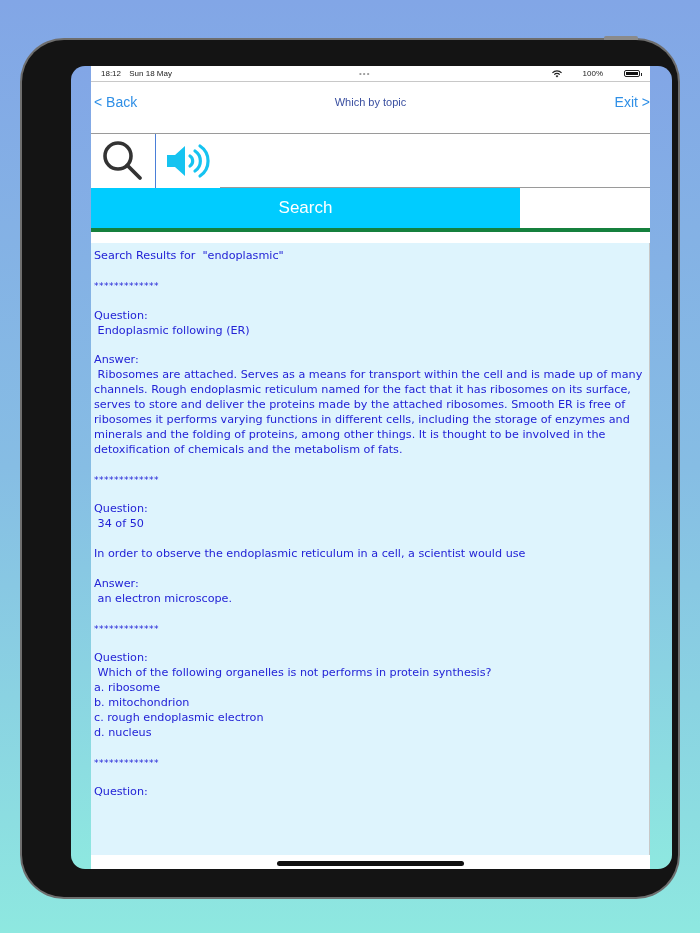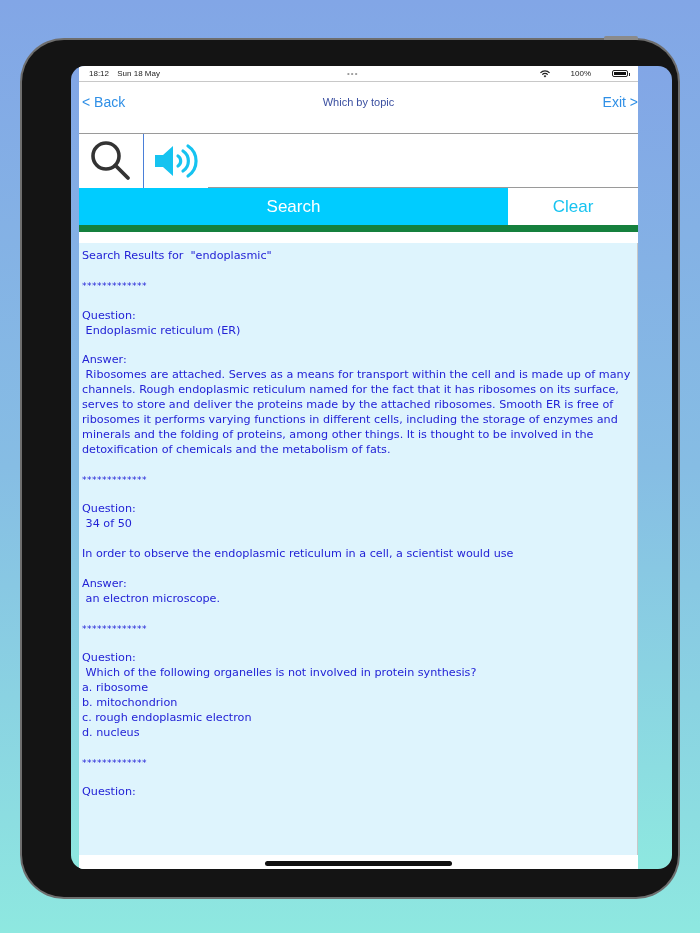--- a/index.html
+++ b/index.html
@@ -21,21 +21,21 @@
   .camera-group { position: absolute; left: 300px; top: 46px; height: 14px; display: flex; gap: 6px; align-items: center; }
   .cam { width: 12px; height: 14px; border-radius: 50%; background: #1f1f1f; }
   .cam.lens { width: 6px; height: 6px; background: #1c3b66; }
   .cam.dot { width: 3px; height: 3px; background: #2a2a2a; }
   .screen {
     position: absolute; left: 49px; top: 66px; width: 601px; height: 803px;
     border-radius: 14px; overflow: hidden;
     background: linear-gradient(180deg, #82a6e6 0%, #86bde4 50%, #8ee8e0 100%);
   }
   .app {
-    position: absolute; left: 8px; top: 0; width: 559px; height: 803px;
+    position: absolute; left: 20px; top: 0; width: 559px; height: 803px;
     background: #ffffff;
   }
   .status-bar {
     height: 16px; display: flex; align-items: center; justify-content: space-between;
     padding: 0 10px 0 10px; font-size: 8px; color: #222; border-bottom: 1px solid #c8c8c8;
   }
   .status-left span { margin-right: 6px; }
   .status-center { color: #999; letter-spacing: 1px; font-size: 8px; }
   .status-right { display: flex; align-items: center; gap: 21px; }
   .battery { width: 16px; height: 7px; border: 1px solid #222; border-radius: 2px; padding: 1px; position: relative; }
@@ -48,21 +48,21 @@
   .nav-link { color: #2f8fe6; font-size: 14px; cursor: pointer; }
   .nav-title { position: absolute; left: 0; right: 0; text-align: center; font-size: 11px; color: #3a4fa0; pointer-events: none; }
   .search-row { height: 54px; display: flex; border-bottom: 1px solid #9a9a9a; }
   .search-input {
     width: 430px; height: 54px; border: 2px solid #4a7fd8; border-right-width: 1px;
     font-size: 13px; padding: 0 5px; color: #111; font-family: "Liberation Sans", sans-serif;
     background: #fff; outline: none;
   }
   .icon-btn { width: 64px; height: 54px; display: flex; align-items: center; justify-content: center; background: #fff; cursor: pointer; }
   .icon-btn.sound { width: 65px; border-left: 1px solid #4a7fd8; }
-  .buttons-row { height: 44px; display: flex; border-bottom: 7px solid #15803d; }
+  .buttons-row { height: 44px; display: flex; border-bottom: 4px solid #15803d; }
   .search-btn {
     width: 429px; background: #00ccff; color: #ffffff; font-size: 17px;
     display: flex; align-items: center; justify-content: center; cursor: pointer;
     border: none; font-family: "Liberation Sans", sans-serif;
   }
   .clear-btn {
     flex: 1; background: #fff; color: #16c3f0; font-size: 17px;
     display: flex; align-items: center; justify-content: center; cursor: pointer;
     border: none; font-family: "Liberation Sans", sans-serif;
   }
@@ -132,29 +132,28 @@
           <path d="M3 14 H11 L21 5 V35 L11 26 H3 Z" fill="#16c3f0"></path>
           <path d="M26 15 A6 6 0 0 1 26 25" fill="none" stroke="#16c3f0" stroke-width="3.2" stroke-linecap="round"></path>
           <path d="M31 10 A12 12 0 0 1 31 30" fill="none" stroke="#16c3f0" stroke-width="3.2" stroke-linecap="round"></path>
           <path d="M36 5 A18 18 0 0 1 36 35" fill="none" stroke="#16c3f0" stroke-width="3.2" stroke-linecap="round"></path>
         </svg>
       </div>
     </div>
 
     <div class="buttons-row">
       <button class="search-btn">Search</button>
-      <button class="clear-btn">Clear</button>
     </div>
 
     <div class="content"><p>Search Results for  "endoplasmic"</p><p class="stars">*************</p><p><span>Question:</span>
-<span> Endoplasmic reticulum (ER)</span></p><p><span>Answer:</span>
+<span> Endoplasmic following (ER)</span></p><p><span>Answer:</span>
 <span> Ribosomes are attached. Serves as a means for transport within the cell and is made up of many channels. Rough endoplasmic reticulum named for the fact that it has ribosomes on its surface, serves to store and deliver the proteins made by the attached ribosomes. Smooth ER is free of ribosomes it performs varying functions in different cells, including the storage of enzymes and minerals and the folding of proteins, among other things. It is thought to be involved in the detoxification of chemicals and the metabolism of fats.</span></p><p class="stars">*************</p><p><span>Question:</span>
 <span> 34 of 50</span></p><p>In order to observe the endoplasmic reticulum in a cell, a scientist would use</p><p><span>Answer:</span>
 <span> an electron microscope.</span></p><p class="stars">*************</p><p><span>Question:</span>
-<span> Which of the following organelles is not involved in protein synthesis?</span>
+<span> Which of the following organelles is not performs in protein synthesis?</span>
 <span>a. ribosome</span>
 <span>b. mitochondrion</span>
 <span>c. rough endoplasmic electron</span>
 <span>d. nucleus</span></p><p class="stars">*************</p><p><span>Question:</span></p></div>
 
     <div class="home-area">
       <div class="home-indicator"></div>
     </div>
   </div>
 </div>

